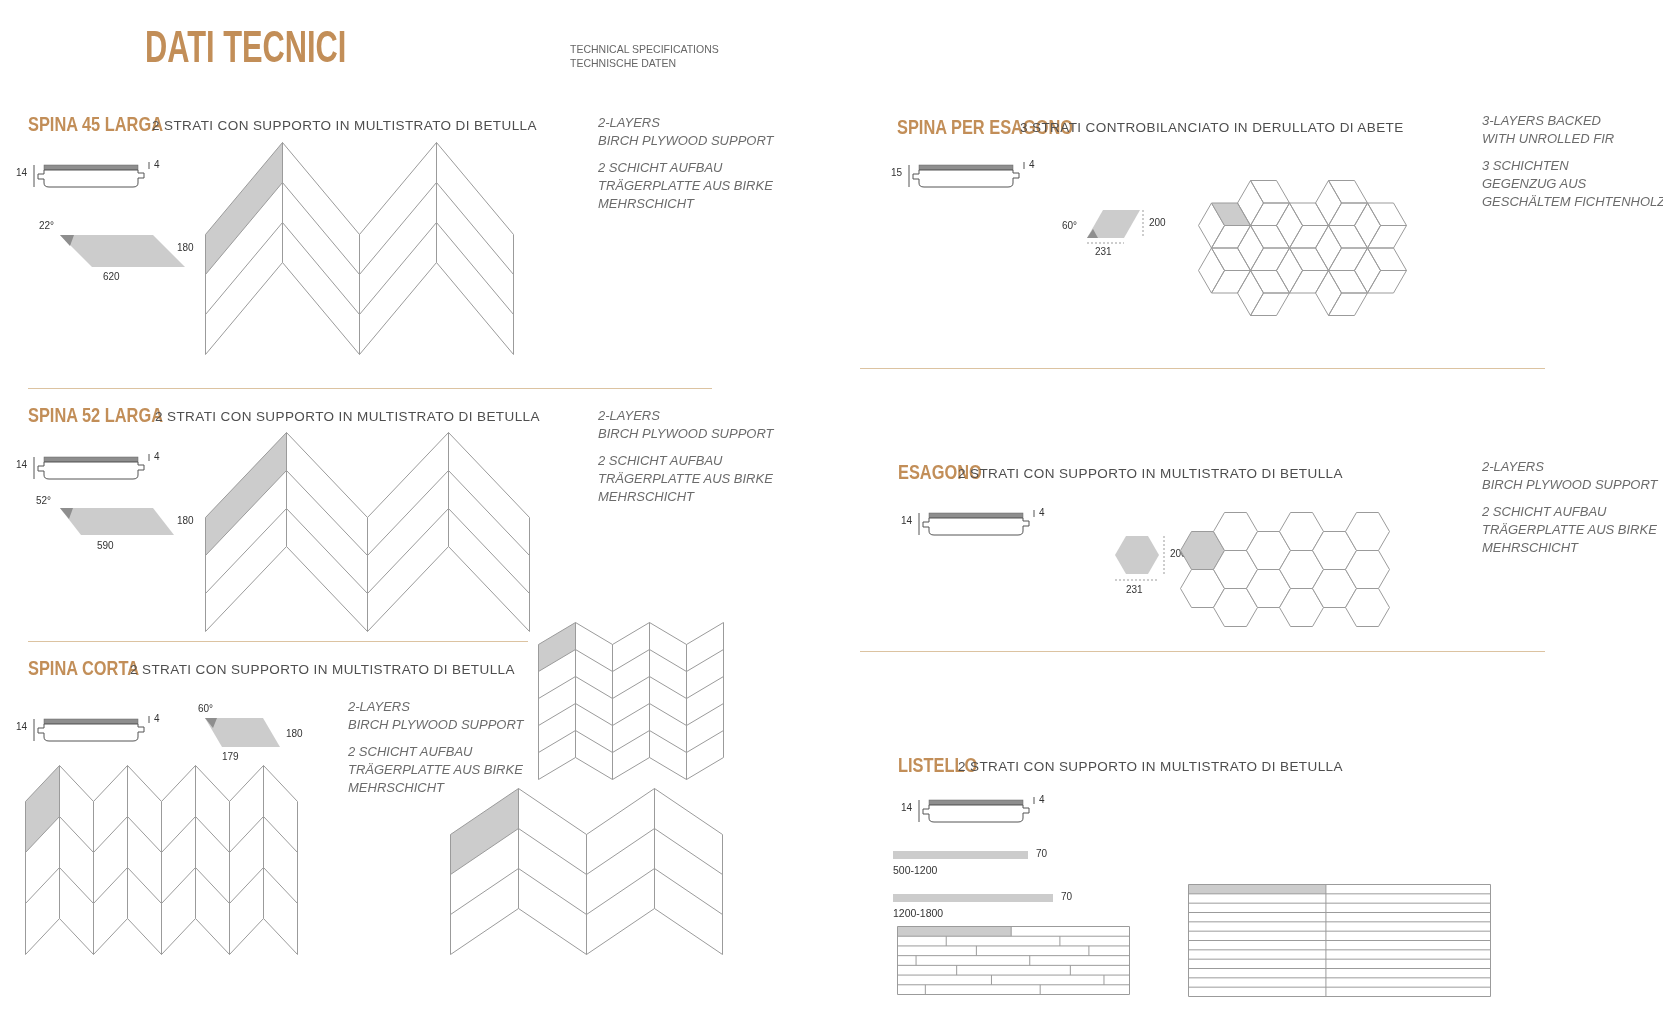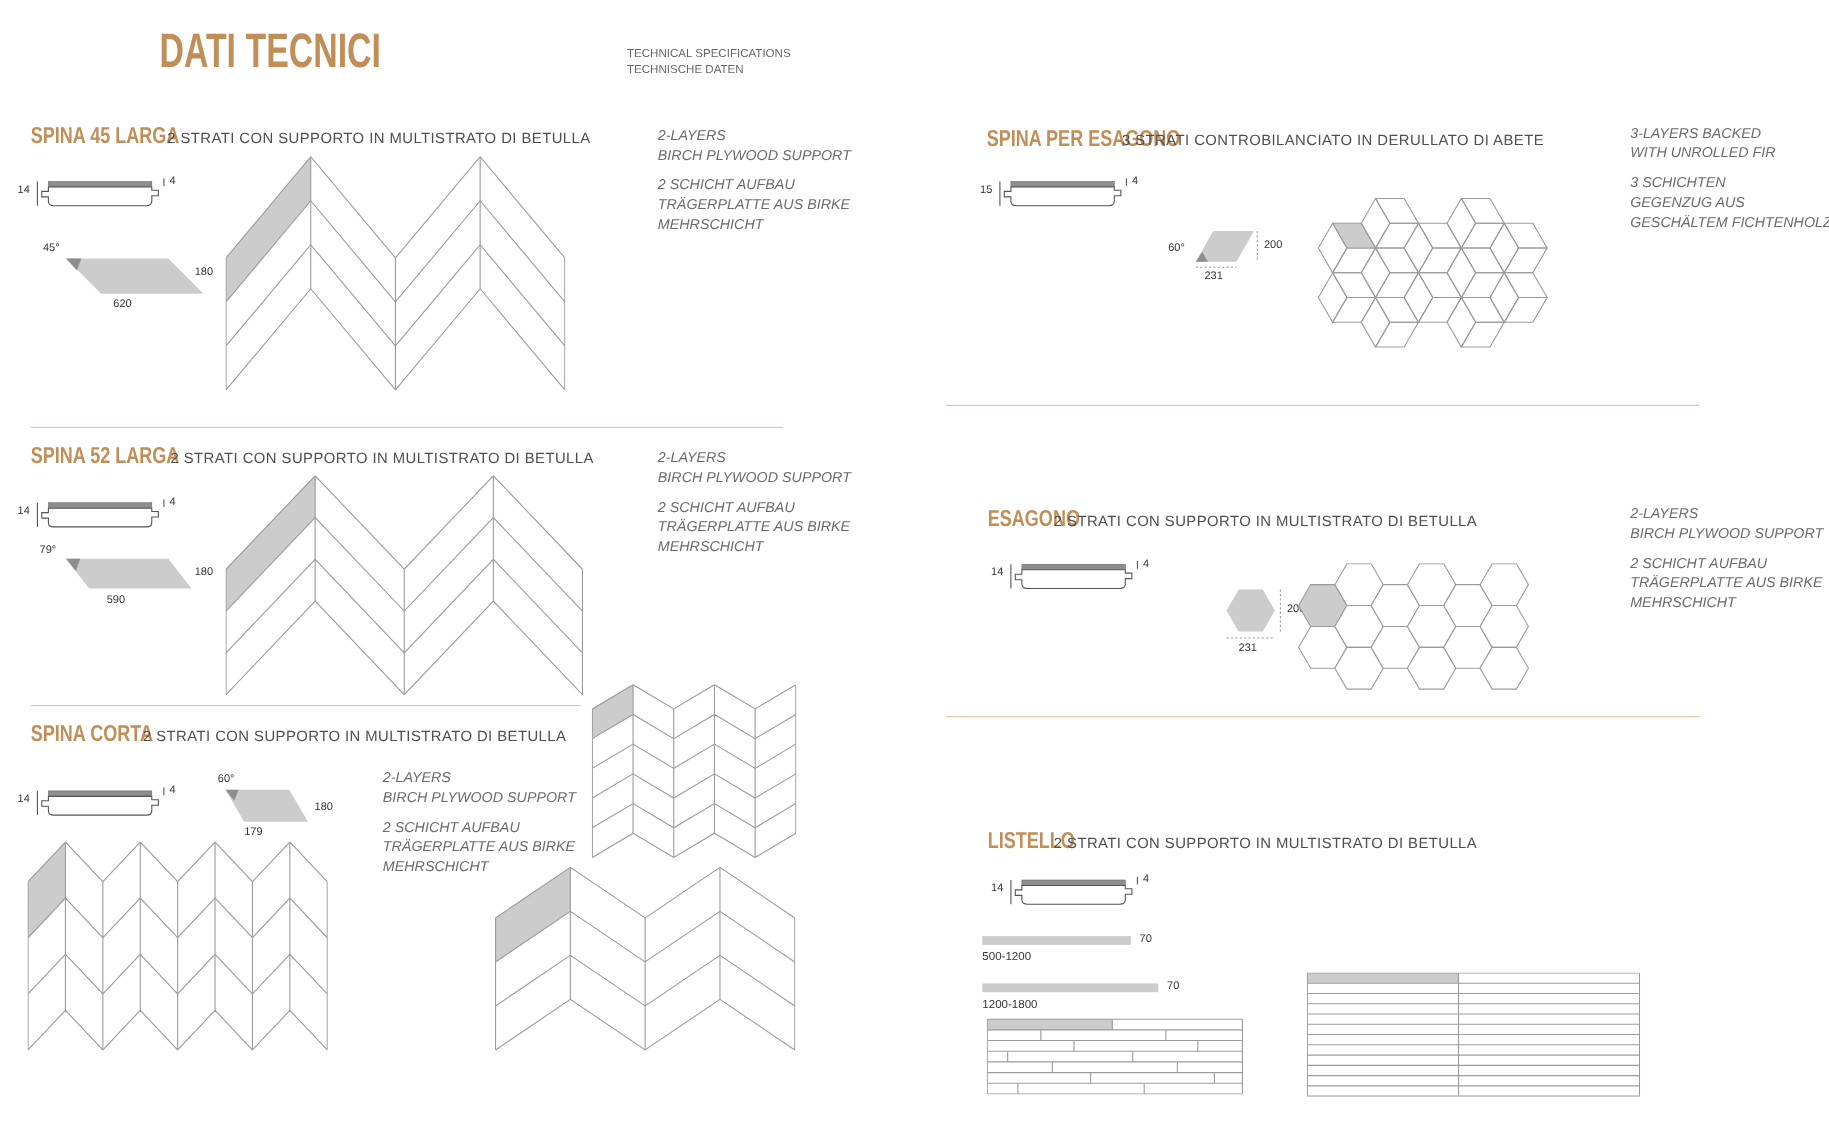--- a/index.html
+++ b/index.html
@@ -49,21 +49,21 @@
         <line x1="117" y1="4" x2="117" y2="11" stroke="#555" stroke-width="1"></line>
       </svg>
     <span class="dim wear">4</span>
   </div>
 
   <div class="abs" style="left:25px;top:220px;width:195px;height:64px">
     <svg width="195" height="64">
       <polygon points="35,15 128,15 160,47 67,47" fill="#cccccc"></polygon>
       <polygon points="35,15 49,15 45,26" fill="#8e8e8e"></polygon>
     </svg>
-    <span class="dim abs" style="left:14px;top:0">45°</span>
+    <span class="dim abs" style="left:14px;top:0">22°</span>
     <span class="dim abs" style="left:152px;top:22px">180</span>
     <span class="dim abs" style="left:78px;top:51px">620</span>
   </div>
 
   <svg id="chev45" class="abs" style="left:205px;top:142px" width="309" height="213">
       <g transform="translate(0.5,0.5)">
         <polygon points="0,92 77,0 77,40 0,132" fill="#cccccc"></polygon>
         <polyline points="0,92 77,0 154,92 231,0 308,92" stroke="#9b9b9b" stroke-width="1" fill="none"></polyline>
         <polyline points="0,132 77,40 154,132 231,40 308,132" stroke="#9b9b9b" stroke-width="1" fill="none"></polyline>
         <polyline points="0,172 77,80 154,172 231,80 308,172" stroke="#9b9b9b" stroke-width="1" fill="none"></polyline>
@@ -102,21 +102,21 @@
         <line x1="117" y1="4" x2="117" y2="11" stroke="#555" stroke-width="1"></line>
       </svg>
     <span class="dim wear">4</span>
   </div>
 
   <div class="abs" style="left:25px;top:495px;width:195px;height:62px">
     <svg width="195" height="62">
       <polygon points="35,13 128,13 149,40 56,40" fill="#cccccc"></polygon>
       <polygon points="35,13 48,13 44,24" fill="#8e8e8e"></polygon>
     </svg>
-    <span class="dim abs" style="left:11px;top:0">79°</span>
+    <span class="dim abs" style="left:11px;top:0">52°</span>
     <span class="dim abs" style="left:152px;top:20px">180</span>
     <span class="dim abs" style="left:72px;top:45px">590</span>
   </div>
 
   <svg id="chev52" class="abs" style="left:205px;top:432px" width="325" height="200">
       <g transform="translate(0.5,0.5)">
         <polygon points="0,85 81,0 81,38 0,123" fill="#cccccc"></polygon>
         <polyline points="0,85 81,0 162,85 243,0 324,85" stroke="#9b9b9b" stroke-width="1" fill="none"></polyline>
         <polyline points="0,123 81,38 162,123 243,38 324,123" stroke="#9b9b9b" stroke-width="1" fill="none"></polyline>
         <polyline points="0,161 81,76 162,161 243,76 324,161" stroke="#9b9b9b" stroke-width="1" fill="none"></polyline>

